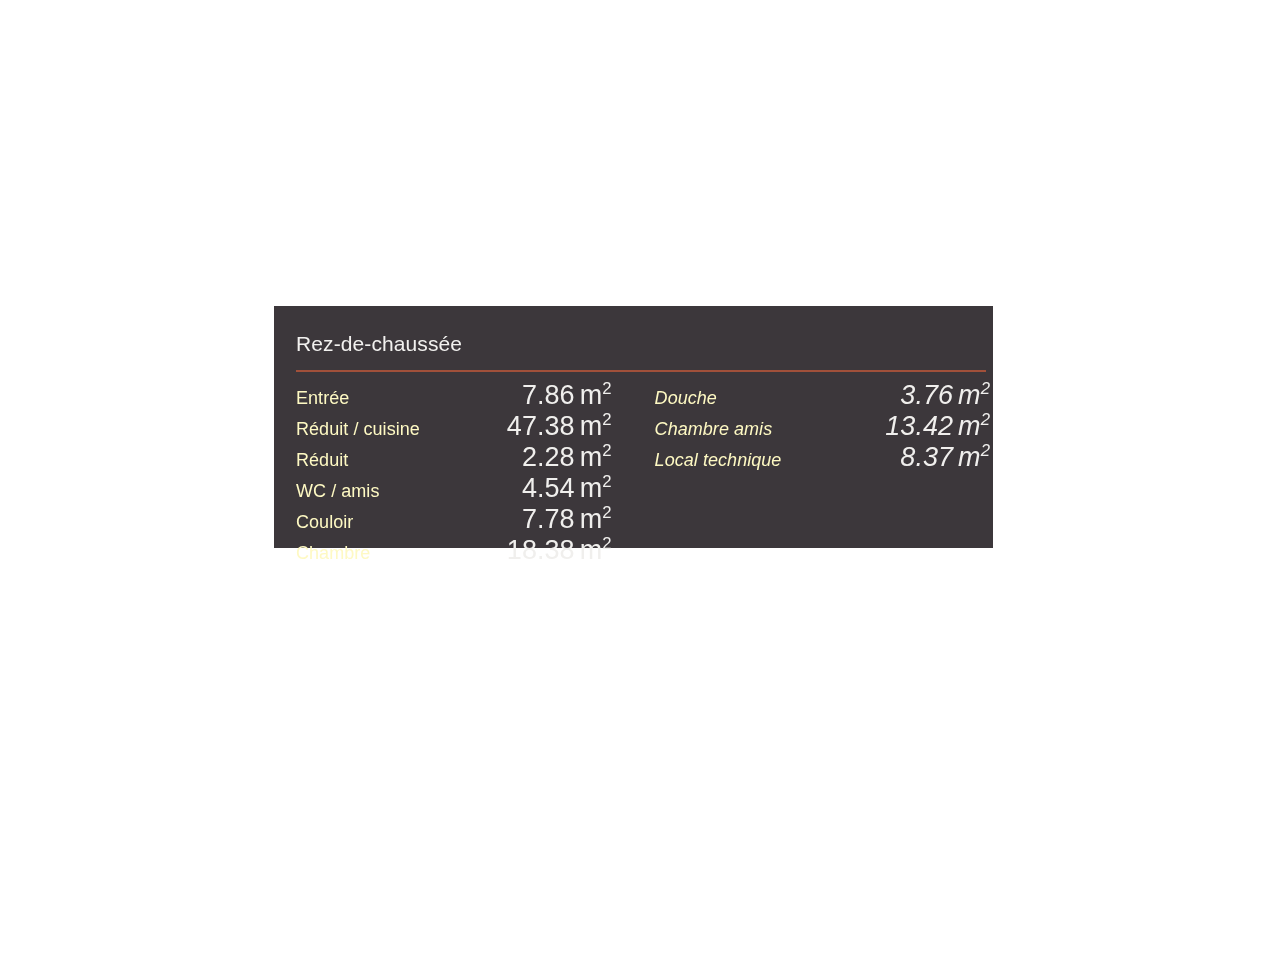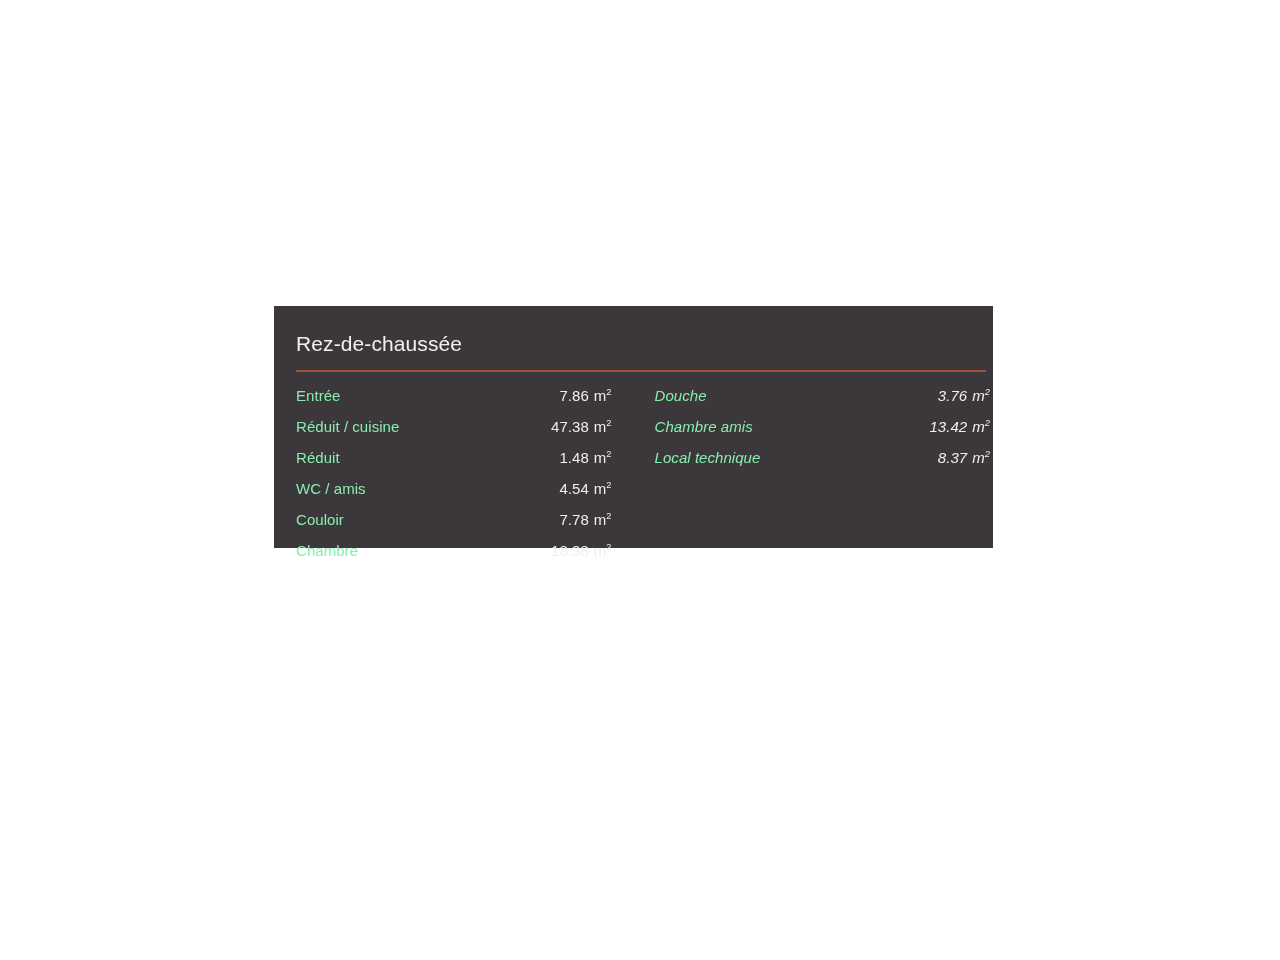--- a/index.html
+++ b/index.html
@@ -66,30 +66,30 @@
 
   .row {
     display: flex;
     align-items: baseline;
     height: 31px;
     white-space: nowrap;
   }
 
   .room-label {
     flex: 1 1 auto;
-    color: #86efac;
-    font-size: 15px;
+    color: #fef9c3;
+    font-size: 18px;
     line-height: 25px;
     letter-spacing: 0.05px;
   }
 
   .room-value {
     flex: 0 0 auto;
     color: #f0efed;
-    font-size: 15px;
+    font-size: 27px;
     line-height: 25px;
     text-align: right;
     letter-spacing: 0.05px;
   }
 
   .unit {
     margin-left: 5px;
   }
 
   .unit sup {
@@ -115,21 +115,21 @@
         <div class="row">
           <span class="room-label">Entrée</span>
           <span class="room-value"><span>7.86</span><span class="unit"><span>m</span><sup>2</sup></span></span>
         </div>
         <div class="row">
           <span class="room-label">Réduit / cuisine</span>
           <span class="room-value"><span>47.38</span><span class="unit"><span>m</span><sup>2</sup></span></span>
         </div>
         <div class="row">
           <span class="room-label">Réduit</span>
-          <span class="room-value"><span>1.48</span><span class="unit"><span>m</span><sup>2</sup></span></span>
+          <span class="room-value"><span>2.28</span><span class="unit"><span>m</span><sup>2</sup></span></span>
         </div>
         <div class="row">
           <span class="room-label">WC / amis</span>
           <span class="room-value"><span>4.54</span><span class="unit"><span>m</span><sup>2</sup></span></span>
         </div>
         <div class="row">
           <span class="room-label">Couloir</span>
           <span class="room-value"><span>7.78</span><span class="unit"><span>m</span><sup>2</sup></span></span>
         </div>
         <div class="row">

